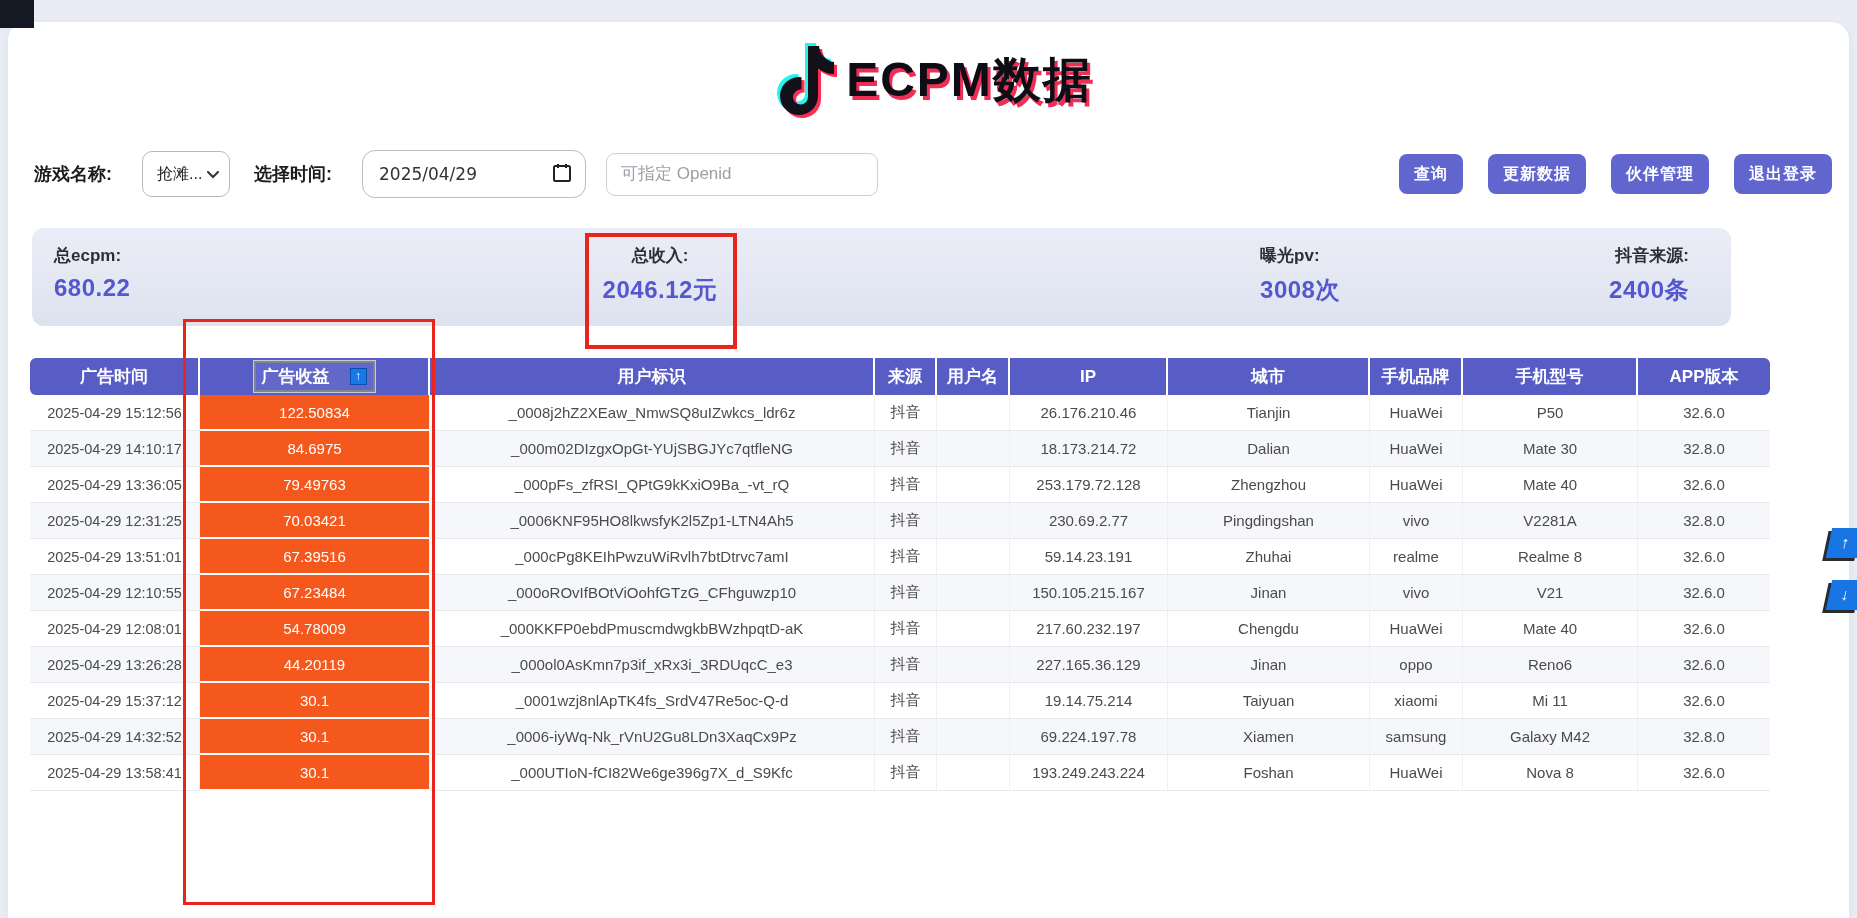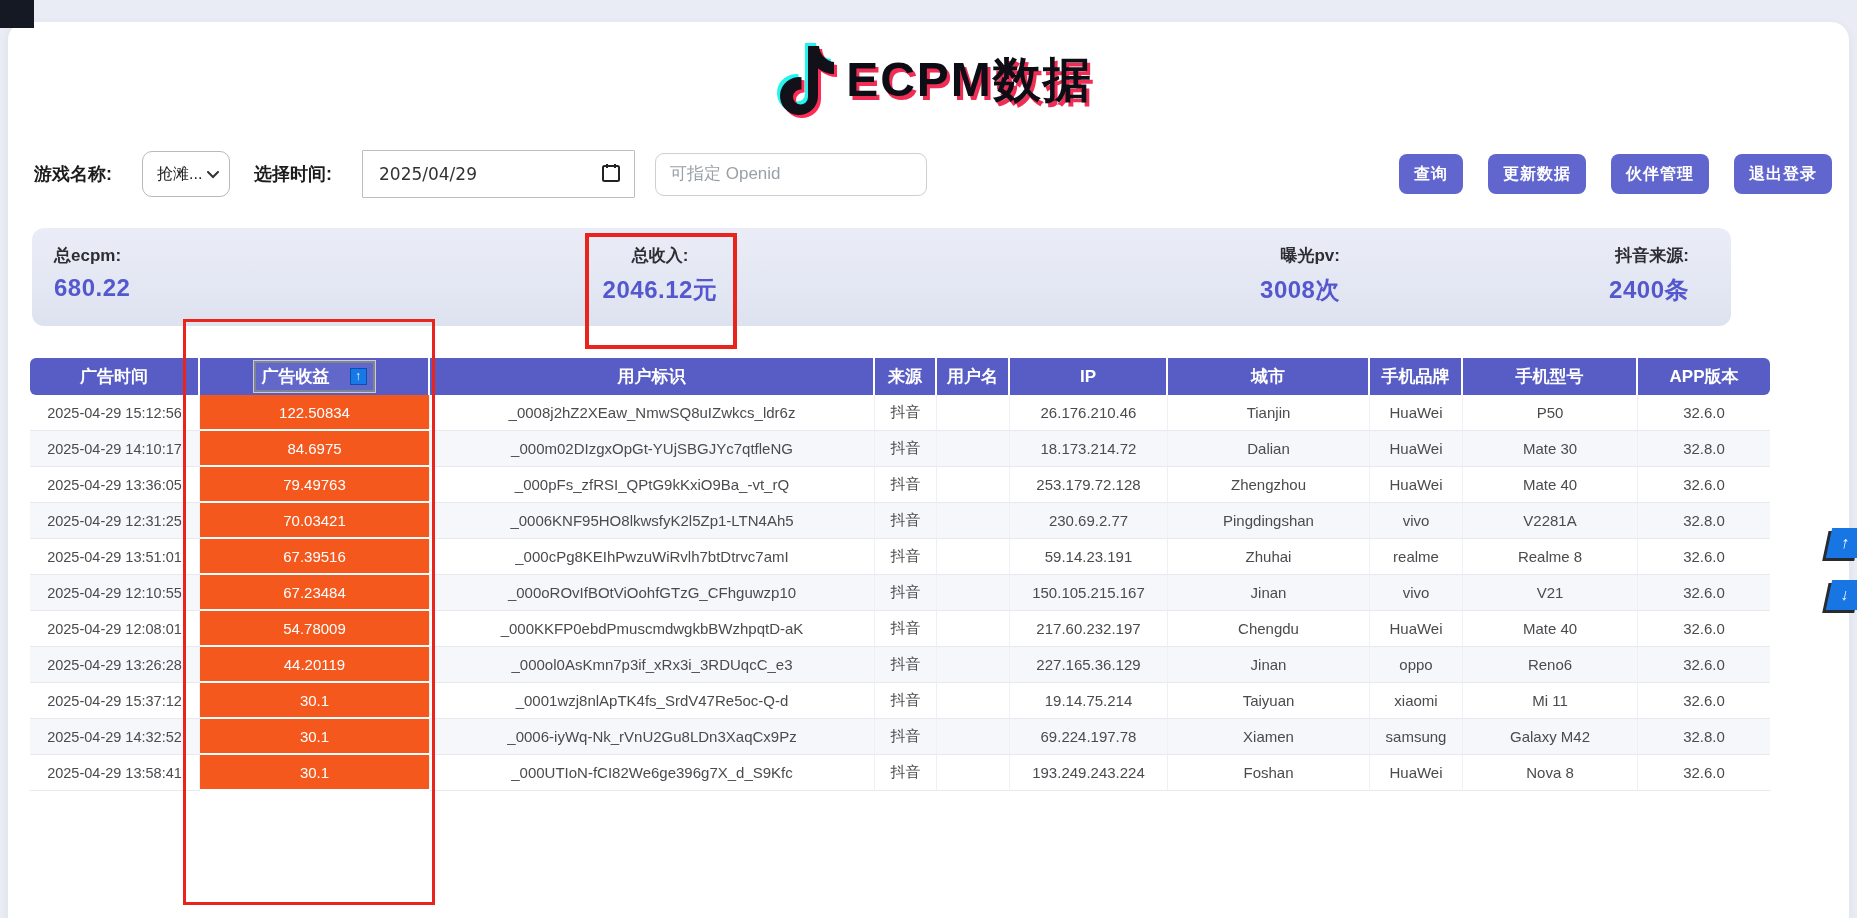--- a/index.html
+++ b/index.html
@@ -18,40 +18,40 @@
                text-shadow:3px 4px 0 #ef2d55; }
 
   
   .filter-row { position:absolute; left:0; top:150px; width:1857px; height:48px;
                 display:flex; align-items:center; padding:0 25px 0 34px; }
   .f-label { font-size:18px; font-weight:bold; color:#1c1c1c; white-space:nowrap; }
   .select-box { margin-left:30px; width:88px; height:46px; border:1px solid #b9b9b9; border-radius:10px;
                 background:#fff; display:flex; align-items:center; justify-content:space-between;
                 padding:0 10px 0 14px; font-size:16px; color:#222; cursor:pointer; }
   .lbl2 { margin-left:24px; }
-  .date-box { margin-left:30px; width:273px; height:48px; border:1px solid #bdbdbd; border-radius:1px;
+  .date-box { margin-left:30px; width:224px; height:48px; border:1px solid #bdbdbd; border-radius:13px;
               background:#fff; display:flex; align-items:center; justify-content:space-between;
               padding:0 14px 0 16px; font-size:17px; color:#333; font-family:"DejaVu Sans", sans-serif; }
   .openid-input { margin-left:20px; width:272px; height:43px; border:1px solid #cfcfcf; border-radius:9px;
                   padding:0 14px; font-size:17px; color:#333; outline:none; font-family:"Liberation Sans",sans-serif; }
   .openid-input::placeholder { color:#9aa0a6; }
   .btn-group { margin-left:auto; display:flex; gap:25px; }
   .btn { border:none; background:#6166cf; color:#fff; font-size:16px; font-weight:bold;
          padding:0 15px; height:40px; border-radius:8px; cursor:pointer; letter-spacing:1px;
          font-family:"Liberation Sans",sans-serif; }
 
   
   .stats-bar { position:absolute; left:32px; top:228px; width:1699px; height:98px; border-radius:12px;
                background:linear-gradient(180deg,#eaedf7 0%, #e2e6f2 70%, #dde2ef 100%); }
   .stat { position:absolute; top:16px; }
   .stat-label { font-size:17px; font-weight:bold; color:#2d2d33; }
   .stat-value { margin-top:7px; font-size:24px; font-weight:bold; color:#5457cd; letter-spacing:.5px; }
   .stat-ecpm { left:22px; text-align:left; }
   .stat-revenue { left:628px; transform:translateX(-50%); text-align:center; }
-  .stat-pv { left:1268px; transform:translateX(-50%); text-align:right; }
+  .stat-pv { left:1268px; transform:translateX(-50%); text-align:left; }
   .stat-douyin { right:42px; text-align:right; }
 
   
   .table-wrap { position:absolute; left:30px; top:358px; width:1740px; }
   table { width:1740px; border-collapse:separate; border-spacing:0; table-layout:fixed; }
   thead th { background:#575dc5; color:#fff; font-size:17px; font-weight:bold; height:37px;
              border-right:2px solid #fff; vertical-align:middle; }
   thead th:first-child { border-radius:6px 0 0 6px; }
   thead th:last-child { border-right:none; border-radius:0 6px 6px 0; }
   tbody td { height:36px; font-size:15px; color:#4b4b4f; text-align:center; vertical-align:middle;

